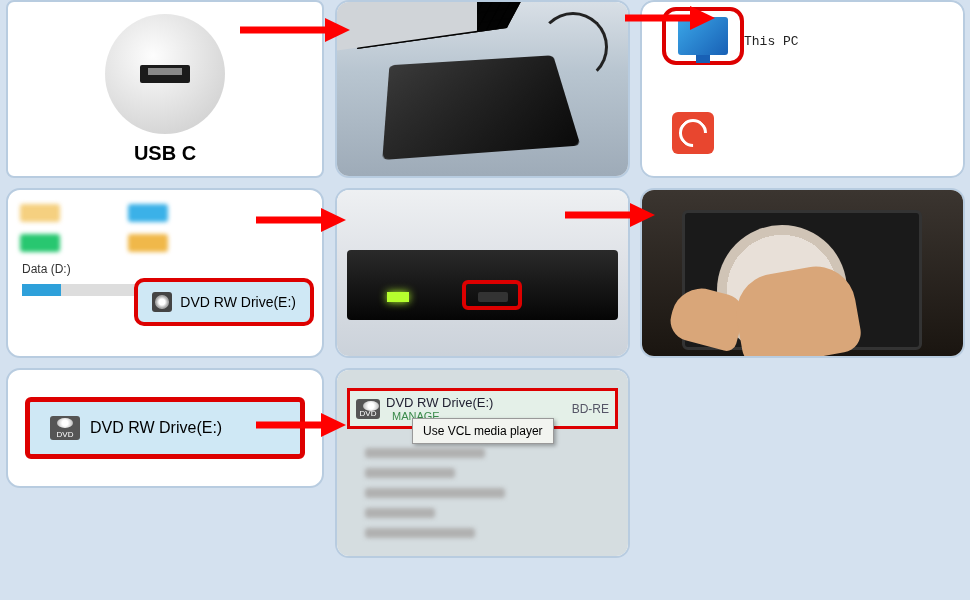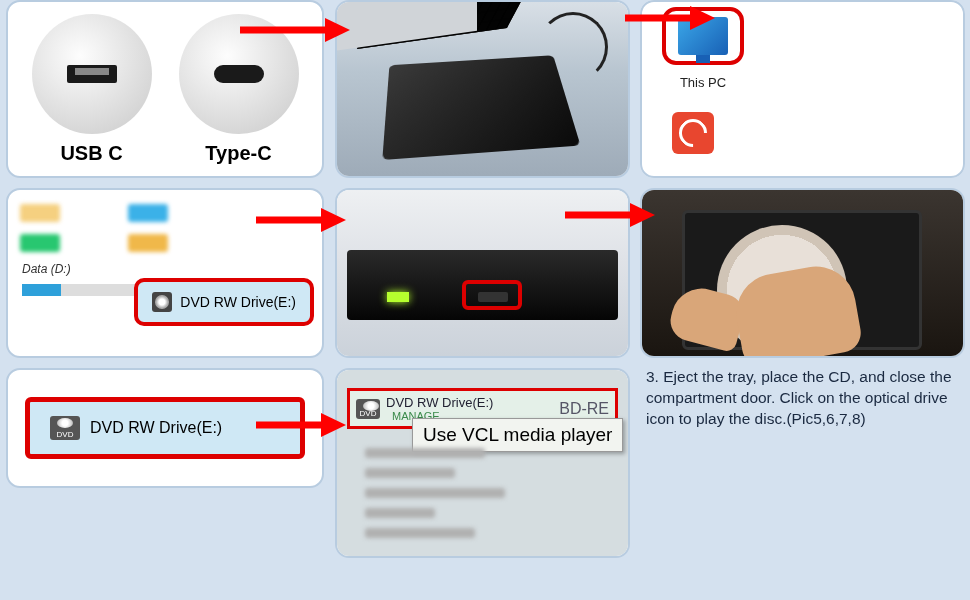--- a/index.html
+++ b/index.html
@@ -12,21 +12,21 @@
   overflow: hidden;
 }
 .panel {
   position: absolute;
   background: #fff;
   border: 2px solid #b8cce0;
   border-radius: 14px;
   overflow: hidden;
 }
 
-.p1 { left: 6px; top: 0px; width: 318px; height: 178px; display:flex; align-items:center; justify-content:space-around; padding:10px;}
+.p1 { left: 6px; top: 0px; width: 318px; height: 178px; display:flex; align-items:center; justify-content:space-around; padding:10px;border-radius:8px;}
 .p2 { left: 335px; top: 0px; width: 295px; height: 178px; }
 .p3 { left: 640px; top: 0px; width: 325px; height: 178px; border:none; background:transparent;}
 
 .p4 { left: 6px; top: 188px; width: 318px; height: 170px; }
 .p5 { left: 335px; top: 188px; width: 295px; height: 170px; }
 .p6 { left: 640px; top: 188px; width: 325px; height: 170px; }
 
 .p7 { left: 6px; top: 368px; width: 318px; height: 120px; display:flex; align-items:center; justify-content:center;}
 .p8 { left: 335px; top: 368px; width: 295px; height: 190px; }
 .instructions { position:absolute; left: 640px; top: 365px; width: 325px; height: 230px; padding: 2px 6px; font-size: 15.5px; line-height: 1.35; color: #1a2940;}
@@ -43,34 +43,34 @@
 .p2-scene { width:100%; height:100%; background: linear-gradient(180deg, #d8dfe6 0%, #b8c5d0 40%, #9eabb8 100%); position:relative;}
 .laptop { position:absolute; left:-20px; top:-10px; width:160px; height:50px; background:#d0d4d8; transform: skewY(-8deg);}
 .keyboard { position:absolute; left:30px; top:0px; width:150px; height:35px; background:#2a2a2a; transform: skewY(-8deg) skewX(-30deg); 
   background-image:repeating-linear-gradient(90deg, #444 0 8px, #222 8px 10px), repeating-linear-gradient(0deg, #444 0 8px, #222 8px 10px);
   background-blend-mode: multiply;}
 .drive-unit { position:absolute; left:50px; top:40px; width:180px; height:120px; background: linear-gradient(135deg, #3a3a3a, #0a0a0a); border-radius:6px; transform: perspective(400px) rotateX(40deg) rotateZ(-5deg);}
 .cable { position:absolute; right:20px; top:10px; width:70px; height:70px; border: 3px solid #222; border-radius:50%; border-left-color:transparent; border-bottom-color:transparent;}
 
 
 .p3-bg { width:100%; height:100%; background:#fff; border:2px solid #b8cce0; border-radius:14px; position:relative;}
-.thispc-group { position:absolute; left:20px; top:5px; display:flex; flex-direction:column; align-items:center;}
+.thispc-group { position:absolute; left:20px; top:5px; display:flex; flex-direction:row; align-items:center;font-family:Liberation Mono, monospace;}
 .redbox { border:4px solid #d00; border-radius:14px; padding:6px 12px;}
 .monitor-icon { width:50px; height:38px; background:linear-gradient(135deg, #3ba7e8, #1860b5); border-radius:3px; position:relative; margin:0 auto;}
 .monitor-icon::after{content:''; position:absolute; bottom:-8px; left:18px; width:14px; height:8px; background:#1860b5;}
 .thispc-label { font-size:13px; margin-top:10px; color:#222;}
 .pdf-icon { position:absolute; left:30px; top:110px; width:42px; height:42px; background:#e8462f; border-radius:6px; display:flex; align-items:center; justify-content:center;}
 .pdf-icon::before{content:''; width:22px; height:22px; border:3px solid #fff; border-radius:50%; border-right-color:transparent; transform:rotate(45deg);}
 
 
 .p4-inner{ width:100%; height:100%; position:relative; padding:8px;}
 .blur-item{ height:18px; background:#dde4e8; margin:6px 4px; border-radius:3px; filter: blur(2px);}
 .blur-item.c1{width:40px; background:#f5d080;} .blur-item.c2{width:40px; background:#3bb1e8;}
 .blur-item.c3{width:40px; background:#28c770;} .blur-item.c4{width:40px; background:#f0b84a;}
-.drive-row{ display:flex; align-items:flex-end; gap:6px; padding:4px 6px; font-size:12px; color:#333;font-style:italic;}
+.drive-row{ display:flex; align-items:flex-end; gap:6px; padding:4px 6px; font-size:12px; color:#333;}
 .drive-bar{ width:130px; height:12px; background:#ddd; position:relative;}
 .drive-bar::before{content:''; position:absolute; left:0; top:0; height:100%; width:30%; background:#2ea0da;}
 .dvd-chip{ position:absolute; right:8px; bottom:30px; background:#cfe8f5; border:4px solid #d00; border-radius:10px; padding:10px 14px; display:flex; align-items:center; gap:8px; font-size:14px;}
 .disc-ico{ width:20px; height:20px; background:#444; border-radius:3px; position:relative;}
 .disc-ico::after{content:''; position:absolute; left:3px; top:3px; width:14px; height:14px; border-radius:50%; background:radial-gradient(circle, #fff 30%, #aaa 60%);}
 
 
 .p5-scene{ width:100%; height:100%; background:linear-gradient(180deg, #eef0f2 0%, #e0e3e8 40%, #cbd2da 100%); position:relative;}
 .drive-front{ position:absolute; left:10px; right:10px; top:60px; height:70px; background:linear-gradient(180deg, #2a2a2a, #050505); border-radius:4px;}
 .led{ position:absolute; left:40px; bottom:18px; width:22px; height:10px; background:#b6ff2e; box-shadow:0 0 8px #b6ff2e;}
@@ -87,42 +87,36 @@
 
 .p7-chip{ background:#cfe8f5; border:5px solid #d00; border-radius:6px; padding:14px 20px; display:flex; align-items:center; gap:10px; font-size:16px; width:280px;}
 .dvd-badge{ width:30px; height:24px; background:#555; border-radius:3px; position:relative; color:#fff; font-size:8px; display:flex; align-items:flex-end; justify-content:center; padding-bottom:1px;}
 .dvd-badge::before{content:''; position:absolute; top:2px; left:7px; width:16px; height:10px; background:radial-gradient(circle,#fff 30%,#aaa); border-radius:50%;}
 
 
 .p8-scene{ width:100%; height:100%; background:#d5dde0; position:relative; padding:8px;}
 .tooltip-box{ position:absolute; left:10px; top:18px; right:10px; background:#e4f0e8; border:3px solid #d00; padding:4px 6px;}
 .tooltip-title{ font-size:13px; color:#223; font-weight:normal;}
 .tooltip-sub{ font-size:11px; color:#3a8a4a;margin-left:6px;}
-.ctx-menu{ position:absolute; left:75px; top:48px; background:#f2f4f0; border:1px solid #999; padding:5px 10px; font-size:19px; box-shadow:2px 2px 4px rgba(0,0,0,0.3);}
+.ctx-menu{ position:absolute; left:75px; top:48px; background:#f2f4f0; border:1px solid #999; padding:5px 10px; font-size:12px; box-shadow:2px 2px 4px rgba(0,0,0,0.3);}
 .blur-line{ height:10px; background:#b0b0b0; margin:10px 20px; border-radius:3px; filter:blur(2px);}
 
 
 .arrow { position:absolute; pointer-events:none;}
 .arrow svg { display:block;}
 </style>
 </head>
 <body>
 
 <div class="panel p1">
   <div class="port-group">
     <div class="circle">
         <div class="usb-a"></div>
       </div>
     <div class="port-label">USB C</div>
-  </div>
-  <div class="port-group">
-    <div class="circle">
-        <div class="usb-c"></div>
-      </div>
-    <div class="port-label">Type-C</div>
   </div>
 </div>
 
 <div class="panel p2">
   <div class="p2-scene">
     <div class="keyboard"></div>
     <div class="laptop"></div>
     <div class="cable"></div>
     <div class="drive-unit"></div>
   </div>
@@ -191,38 +185,37 @@
 
 <div class="panel p8">
   <div class="p8-scene">
     <div class="tooltip-box">
       <div style="display:flex; align-items:center; gap:6px;">
         <div class="dvd-badge" style="width:24px;height:20px;">DVD</div>
         <div>
           <div class="tooltip-title">DVD RW Drive(E:)</div>
           <div class="tooltip-sub">MANAGE</div>
         </div>
-        <div style="margin-left:auto; font-size:16px; color:#556;">BD-RE</div>
+        <div style="margin-left:auto; font-size:12px; color:#556;">BD-RE</div>
       </div>
     </div>
     <div class="ctx-menu">
       <span>Use VCL media player</span>
     </div>
     <div style="margin-top:70px;">
       <div class="blur-line" style="width:120px;"></div>
       <div class="blur-line" style="width:90px;"></div>
       <div class="blur-line" style="width:140px;"></div>
       <div class="blur-line" style="width:70px;"></div>
       <div class="blur-line" style="width:110px;"></div>
     </div>
   </div>
 </div>
 
 <div class="instructions">
-  <div>3. Eject the tray, place the CD, and close the compartment door. Click on the optical drive icon to play the disc.(Pic5,6,7,8)</div>
 </div>
 
 <div class="arrow" style="left:240px; top:15px;">
   <svg width="110" height="30">
       <line x1="0" y1="15" x2="85" y2="15" stroke="#ff0000" stroke-width="7"></line>
       <polygon points="85,3 110,15 85,27" fill="#ff0000"></polygon>
     </svg>
 </div>
 <div class="arrow" style="left:625px; top:3px;">
   <svg width="90" height="30">

